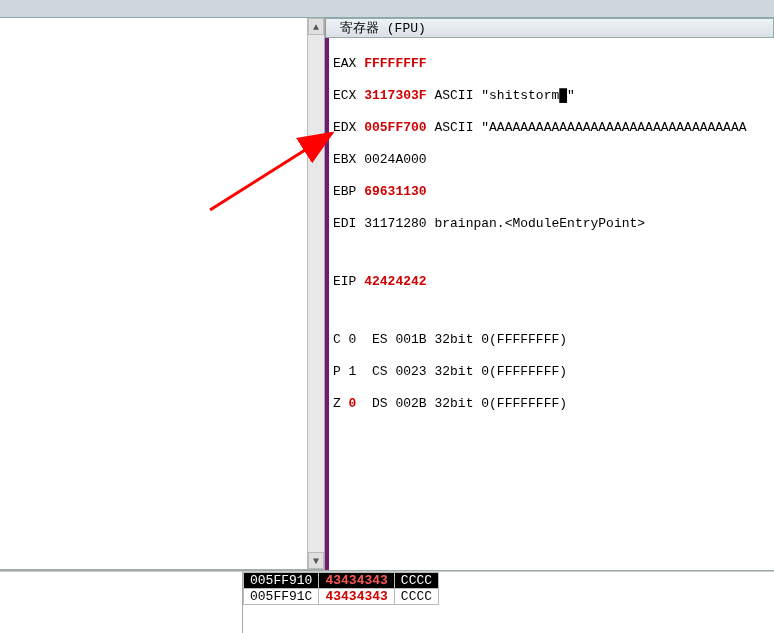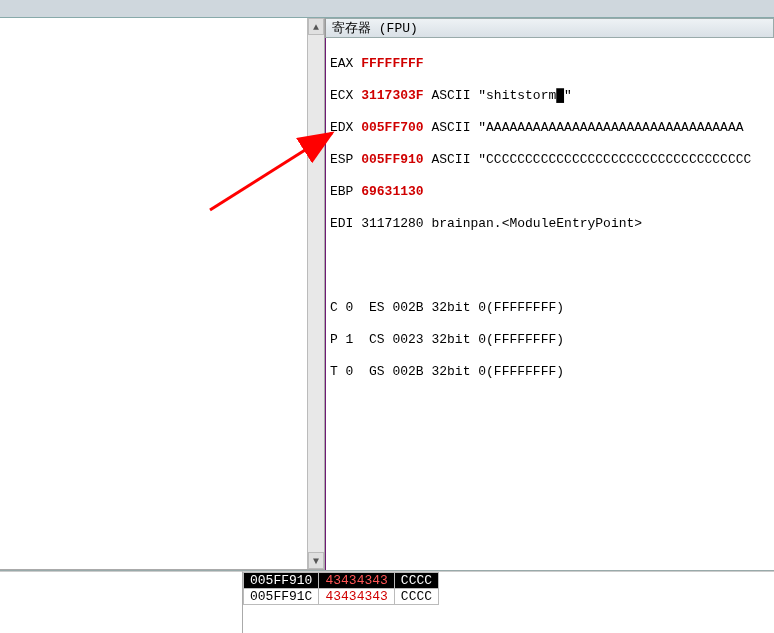--- a/index.html
+++ b/index.html
@@ -46,29 +46,29 @@
     flex-direction: column;
     border-right: none;
     overflow: hidden;
     position: relative;
   }
   .reg-header {
     height: 20px;
     background: linear-gradient(#eef2f5, #d9e0e6);
     border: 1px solid #9aa;
     border-left: 1px solid #999;
-    padding-left: 6px;
+    padding-left: 14px;
     font-family: "MS Gothic","Courier New",monospace;
     font-size: 13px;
     line-height: 19px;
   }
   .reg-body {
     flex:1;
     background: #fff;
-    border-left:1px solid #701a75;
+    border-left:4px solid #701a75;
     padding: 2px 4px 2px 4px;
     line-height: 16px;
     white-space: pre;
     overflow: hidden;
     position: relative;
   }
   .red { color: #d00000; font-weight: bold; }
   .row { white-space: pre; }
   .gap { height: 10px; }
 
@@ -100,21 +100,21 @@
   .stack td {
     border: 1px solid #bbb;
     padding: 0 6px;
     font-family: "Consolas","Courier New",monospace;
     font-size: 13px;
     height:15px;
   }
   .sel td { background:#000; color:#fff; }
   .sel .c2 { color:#ff5555; }
   .c1 { width:72px; }
-  .c2 { width:72px; color:#d00000; font-weight:normal;}
+  .c2 { width:72px; color:#d00000; font-weight:bold;}
   .c3 { width:44px;text-align:center; }
 </style>
 </head>
 <body>
 
 <div class="topbar"></div>
 
 <div class="main">
   <div class="left-pane">
     <div class="left-scroll">
@@ -124,28 +124,29 @@
   </div>
 
   <div class="reg-pane">
     <div class="reg-header">
       <span>寄存器 (FPU)</span>
     </div>
     <div class="reg-body">
 <div class="row"><span>EAX</span> <span class="red">FFFFFFFF</span></div>
 <div class="row"><span>ECX</span> <span class="red">3117303F</span> <span>ASCII "shitstorm█"</span></div>
 <div class="row"><span>EDX</span> <span class="red">005FF700</span> <span>ASCII "AAAAAAAAAAAAAAAAAAAAAAAAAAAAAAAAA</span></div>
-<div class="row"><span>ESP</span> <span class="red">005FF910</span> <span>ASCII "CCCCCCCCCCCCCCCCCCCCCCCCCCCCCCCCCC</span></div>
+<div class="row"><span>EBX</span> <span>0024A000</span></div>
 <div class="row"><span>EBP</span> <span class="red">69631130</span></div>
 <div class="row"><span>EDI</span> <span>31171280</span> <span>brainpan.&lt;ModuleEntryPoint&gt;</span></div>
 <div class="gap"></div>
+<div class="row"><span>EIP</span> <span class="red">42424242</span></div>
 <div class="gap"></div>
-<div class="row">C <span>0</span>  <span>ES 002B 32bit 0(FFFFFFFF)</span></div>
+<div class="row">C <span>0</span>  <span>ES 001B 32bit 0(FFFFFFFF)</span></div>
 <div class="row">P <span>1</span>  <span>CS 0023 32bit 0(FFFFFFFF)</span></div>
-<div class="row">T <span>0</span>  <span>GS 002B 32bit 0(FFFFFFFF)</span></div>
+<div class="row">Z <span class="red">0</span>  <span>DS 002B 32bit 0(FFFFFFFF)</span></div>
 
 
 
 
 
 
 
 
 
 

